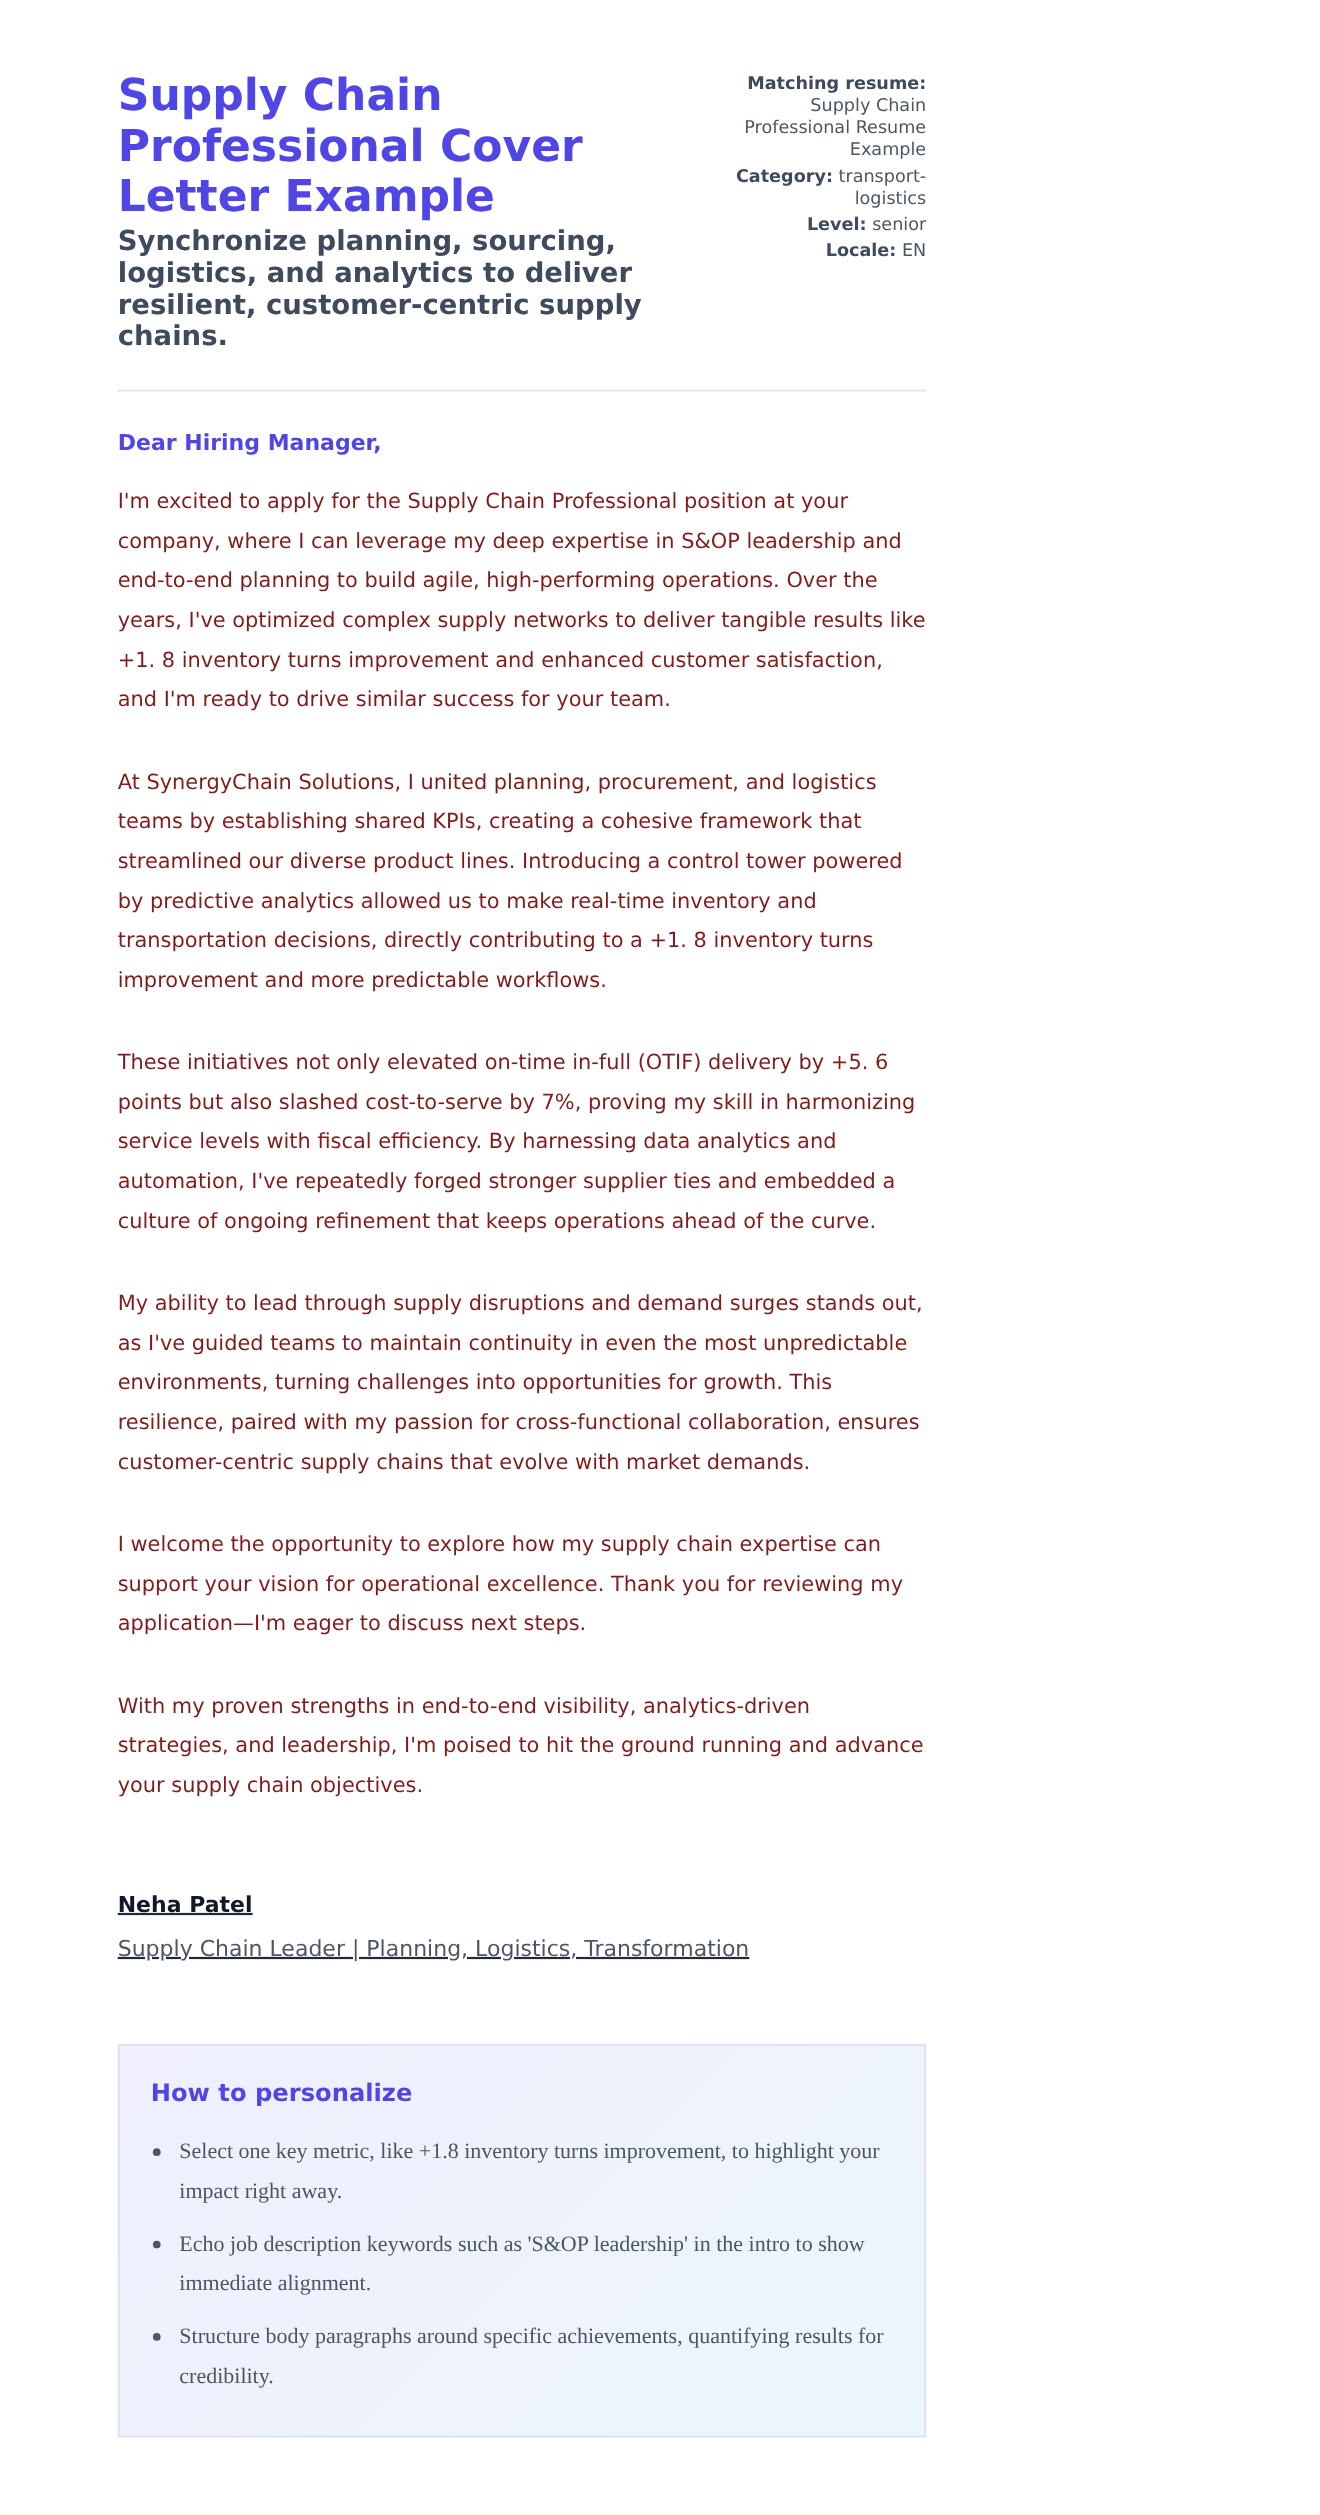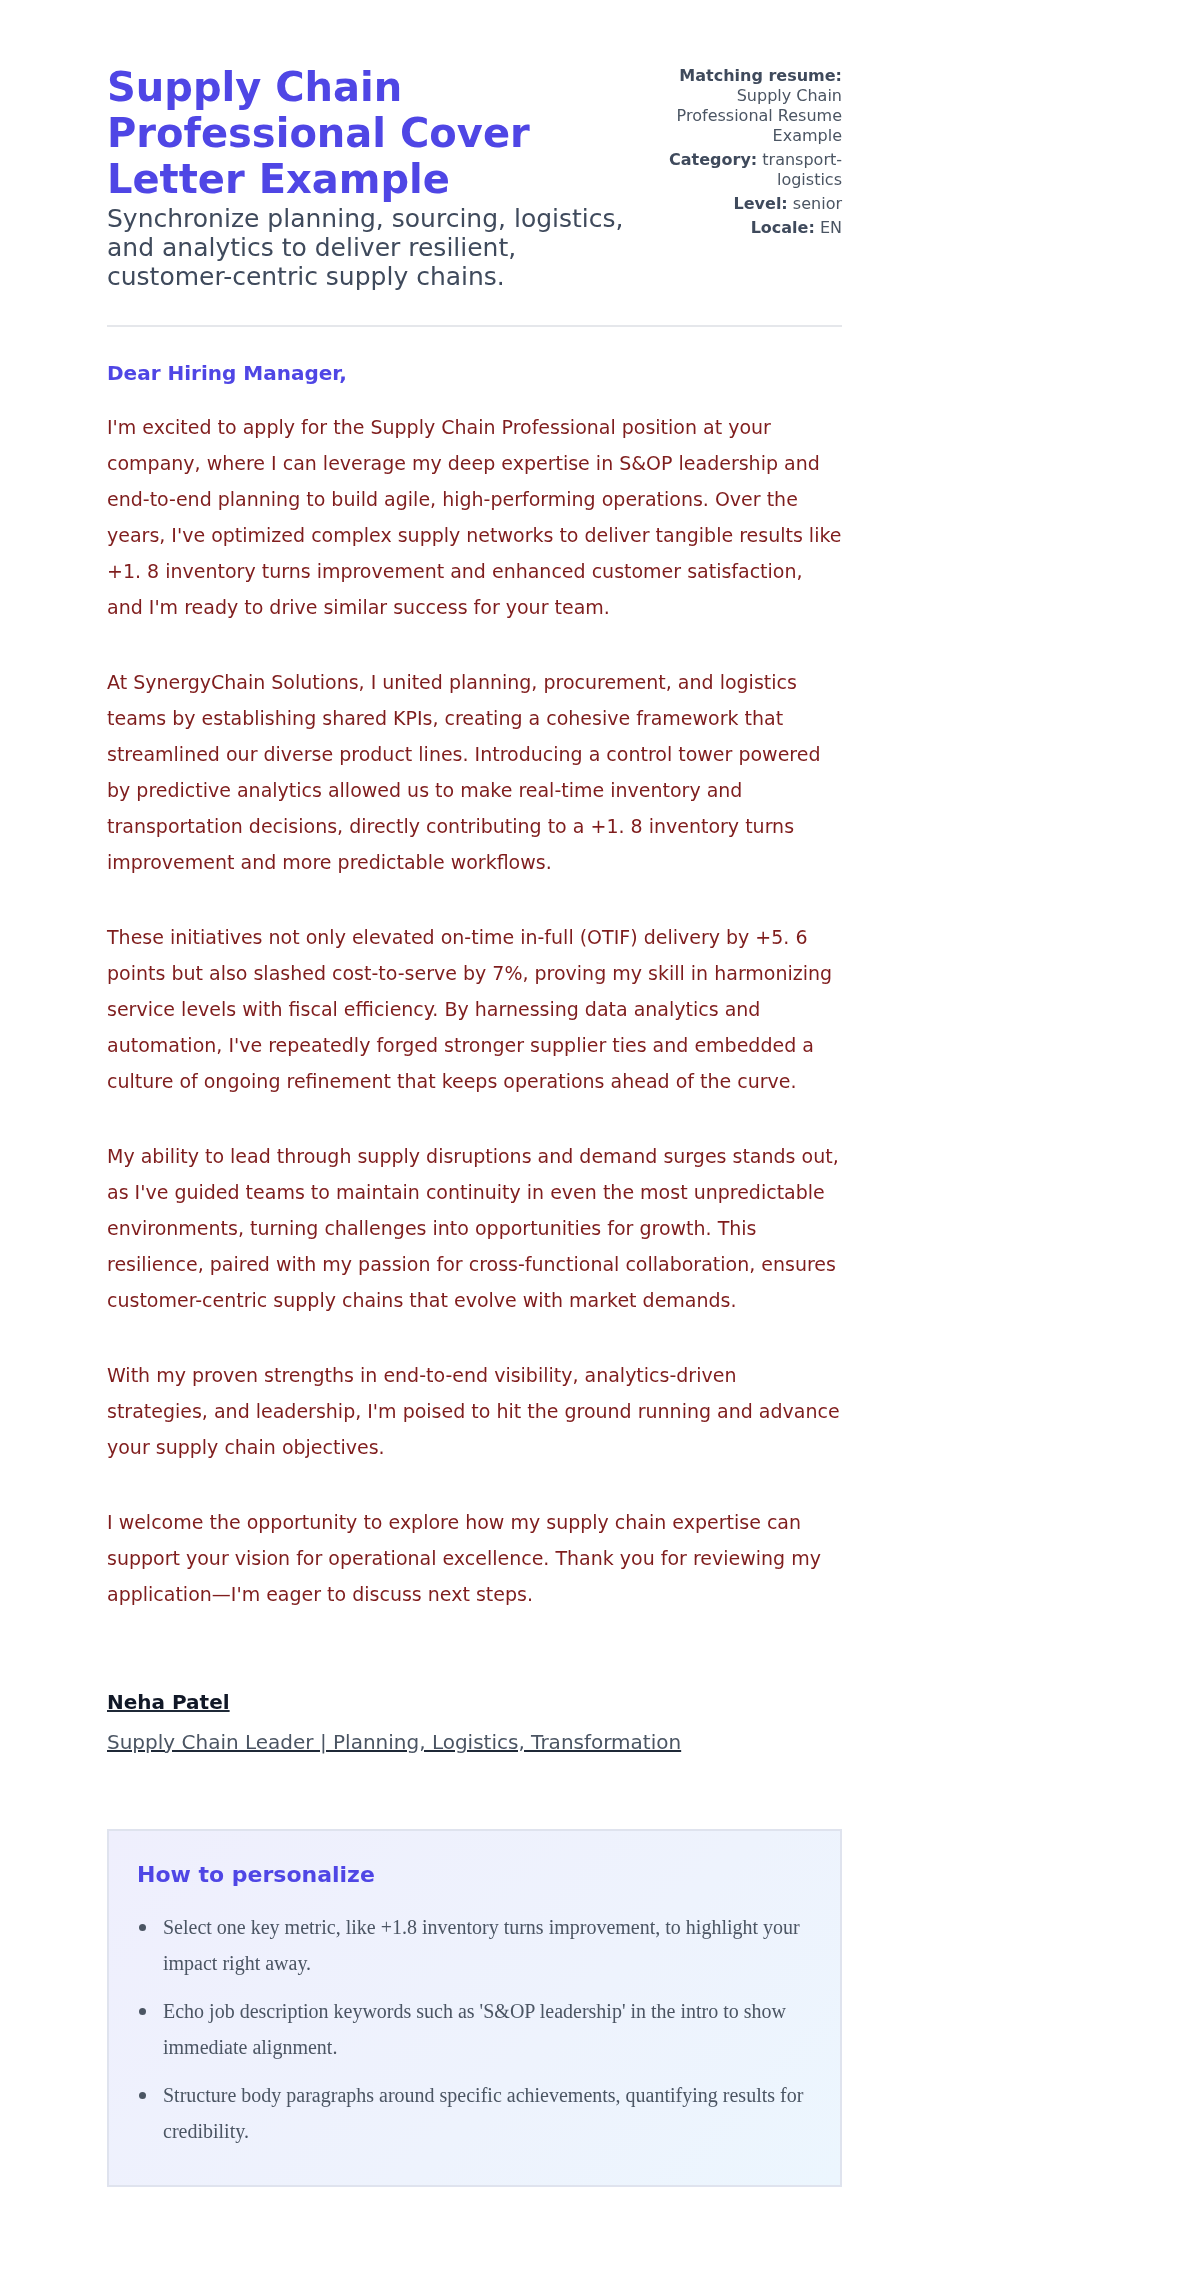--- a/index.html
+++ b/index.html
@@ -24,21 +24,21 @@
     }
     .header-left { width: 690px; }
     .title {
       font-size: 40px;
       font-weight: bold;
       line-height: 46px;
       color: #4f46e5;
     }
     .subtitle {
       font-size: 25px;
-      font-weight: normal;
+      font-weight: bold;
       line-height: 29px;
       color: #3f4a5c;
       margin-top: 2px;
     }
     .meta {
       width: 250px;
       text-align: right;
       font-size: 16px;
       line-height: 20px;
       color: #4b5563;
@@ -149,22 +149,22 @@
       </div>
     </div>
   </header>
 
   <section class="letter">
     <p class="salutation">Dear Hiring Manager,</p>
     <p class="para">I'm excited to apply for the Supply Chain Professional position at your company, where I can leverage my deep expertise in S&amp;OP leadership and end-to-end planning to build agile, high-performing operations. Over the years, I've optimized complex supply networks to deliver tangible results like +1. 8 inventory turns improvement and enhanced customer satisfaction, and I'm ready to drive similar success for your team.</p>
     <p class="para">At SynergyChain Solutions, I united planning, procurement, and logistics teams by establishing shared KPIs, creating a cohesive framework that streamlined our diverse product lines. Introducing a control tower powered by predictive analytics allowed us to make real-time inventory and transportation decisions, directly contributing to a +1. 8 inventory turns improvement and more predictable workflows.</p>
     <p class="para">These initiatives not only elevated on-time in-full (OTIF) delivery by +5. 6 points but also slashed cost-to-serve by 7%, proving my skill in harmonizing service levels with fiscal efficiency. By harnessing data analytics and automation, I've repeatedly forged stronger supplier ties and embedded a culture of ongoing refinement that keeps operations ahead of the curve.</p>
     <p class="para">My ability to lead through supply disruptions and demand surges stands out, as I've guided teams to maintain continuity in even the most unpredictable environments, turning challenges into opportunities for growth. This resilience, paired with my passion for cross-functional collaboration, ensures customer-centric supply chains that evolve with market demands.</p>
+    <p class="para">I welcome the opportunity to explore how my supply chain expertise can support your vision for operational excellence. Thank you for reviewing my application—I'm eager to discuss next steps.</p>
     <p class="para">With my proven strengths in end-to-end visibility, analytics-driven strategies, and leadership, I'm poised to hit the ground running and advance your supply chain objectives.</p>
-    <p class="para">I welcome the opportunity to explore how my supply chain expertise can support your vision for operational excellence. Thank you for reviewing my application—I'm eager to discuss next steps.</p>
 
     <div class="signature">
       <div class="sig-name">Neha Patel</div>
       <div class="sig-title">Supply Chain Leader | Planning, Logistics, Transformation</div>
     </div>
   </section>
 
 
   <aside class="tips">
     <h3 class="tips-title">How to personalize</h3>

